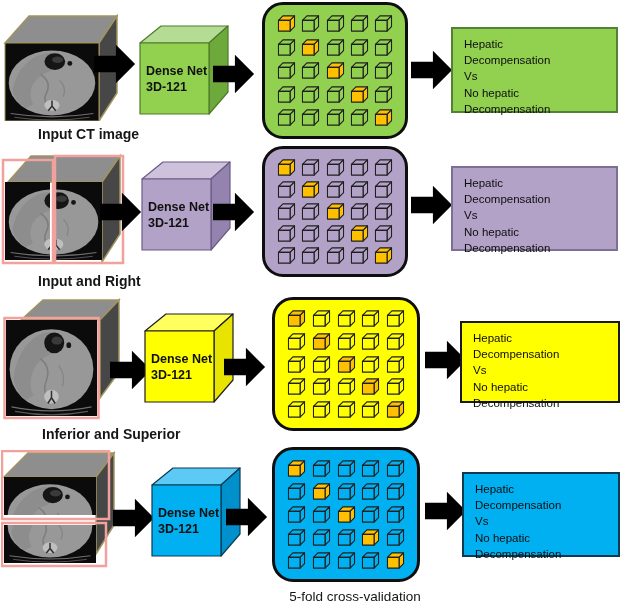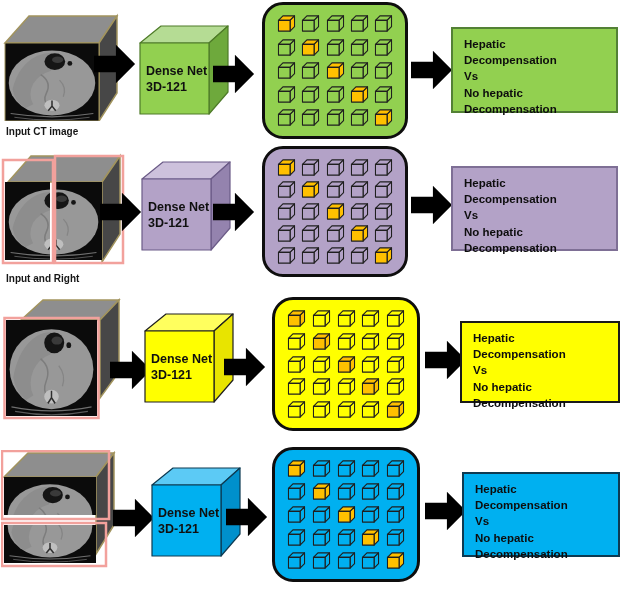--- a/index.html
+++ b/index.html
@@ -27,23 +27,23 @@
             justify-content:space-between;align-content:space-between;
             padding:10px 12px;box-sizing:border-box;
             background:var(--front);border:3px solid #0e0e0e;border-radius:21px;}
   .cube{--face:var(--front);display:block;width:19px;height:17px;}
   .cube.hl{--face:var(--hl);}
   .cube svg{display:block;}
   #cube3d path{fill:var(--face,#ccc);stroke:#1f1f1f;stroke-width:1.3;stroke-linejoin:round;}
 
   
   .tbox{background:var(--front);border:2px solid var(--border);box-sizing:border-box;
-        padding:7px 4px 2px 11px;font-weight:700;font-size:11.5px;line-height:16.2px;color:#0d0d0d;}
-
-  .in-label{font-size:10px;font-weight:600;color:#161616;white-space:nowrap;}
+        padding:7px 4px 2px 11px;font-weight:400;font-size:11.5px;line-height:16.2px;color:#0d0d0d;}
+
+  .in-label{font-size:14px;font-weight:600;color:#161616;white-space:nowrap;margin-left:32px;}
   .caption{position:absolute;left:240px;top:589px;width:230px;text-align:center;
            font-size:13.5px;color:#151515;}
   .defs{position:absolute;width:0;height:0;}
 </style>
 </head>
 <body>
 
 <div class="page">
 
   <svg class="defs" aria-hidden="true">
@@ -415,20 +415,21 @@
 
   <div class="row row-2" style="--front: #ffff00; --top: #ffff5e; --side: #e8e400; --stroke: #1f1f1f; --border: #1a1a1a; --hl: #ffc000;">
     <svg style="left:1px;top:2px" width="120" height="124" viewBox="0 0 120 124">
       <polygon points="20,22 42,2 118,2 99,22" fill="#8e8e8e" stroke="#a2945e" stroke-width="1.5"></polygon>
       <polygon points="99,22 118,2 118,74 99,100" fill="#474747" stroke="#a2945e" stroke-width="1.5"></polygon>
       <svg x="5" y="22" width="91" height="96" viewBox="0 0 100 84" preserveAspectRatio="none">
           <use href="#ctg"></use>
         </svg>
       <rect x="3.5" y="20" width="94" height="100" fill="none" stroke="#f2a19c" stroke-width="2.5"></rect>
     </svg>
+    <div class="in-label" style="left:10px;top:130px">Inferior and Superior</div>
 
     <svg class="arrow" style="left:110px;top:52px">
         <use href="#fatarrow"></use>
       </svg>
 
     <svg class="dense" style="left:143px;top:16px" viewBox="0 0 92 92">
       <path class="d-top" d="M2 19 L23 2 L90 2 L71 19 Z"></path>
       <path class="d-side" d="M71 19 L90 2 L90 68 L71 90 Z"></path>
       <path class="d-front" d="M2 19 L71 19 L71 90 L2 90 Z"></path>
       <text class="d-label" x="8" y="51">Dense Net</text>
@@ -744,13 +745,14 @@
 
     <div class="tbox" style="left:462px;top:25px;width:158px;height:85px">
       <div>Hepatic</div>
       <div>Decompensation</div>
       <div>Vs</div>
       <div>No hepatic</div>
       <div>Decompensation</div>
     </div>
   </div>
 
+  <div class="caption">5-fold cross-validation</div>
 </div>
 
 </body></html>

